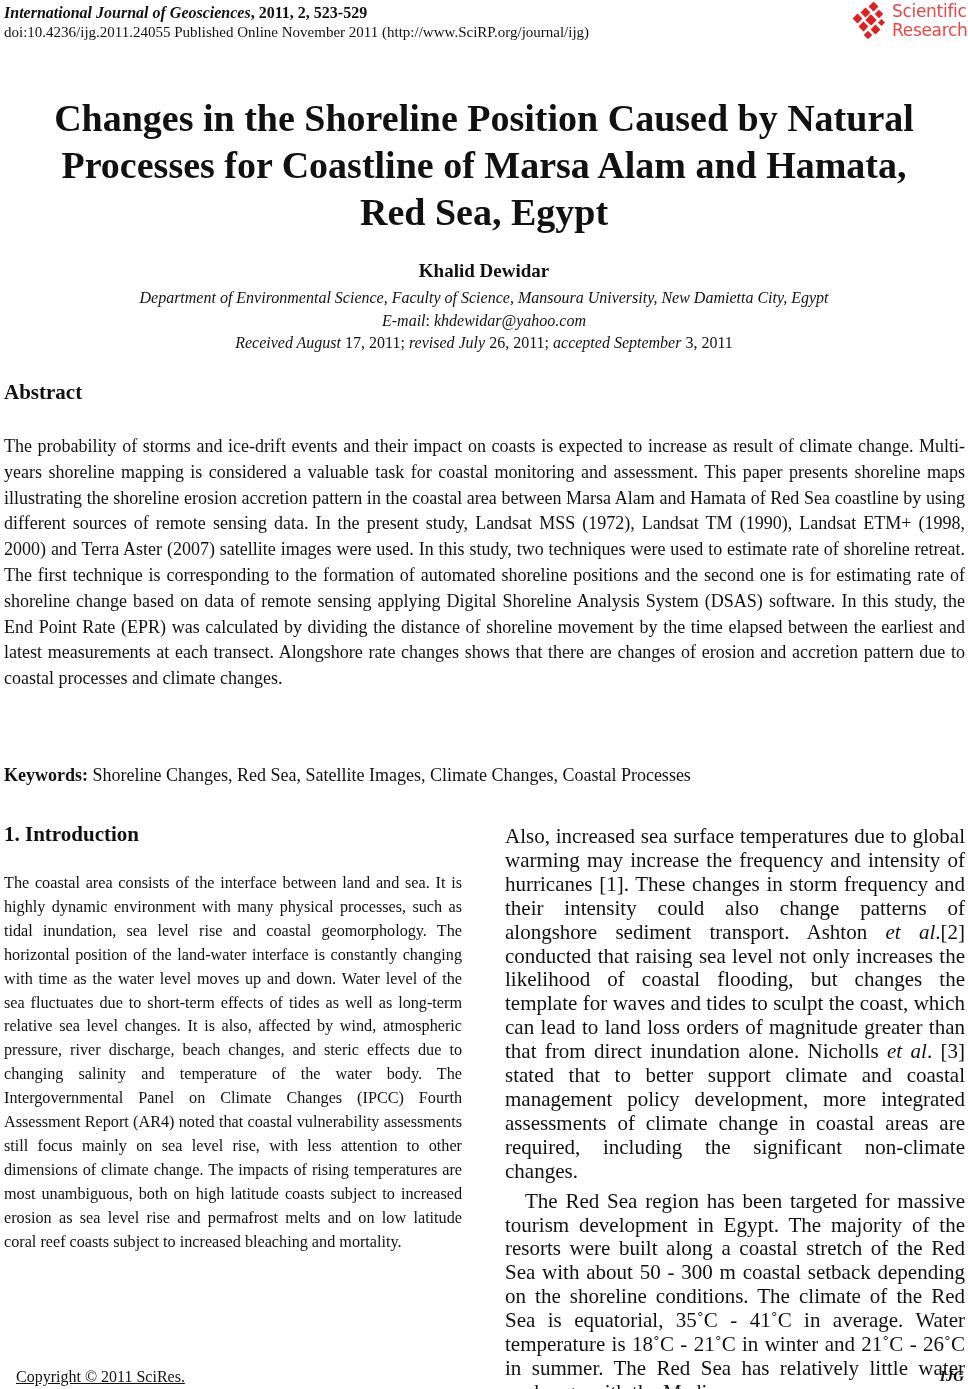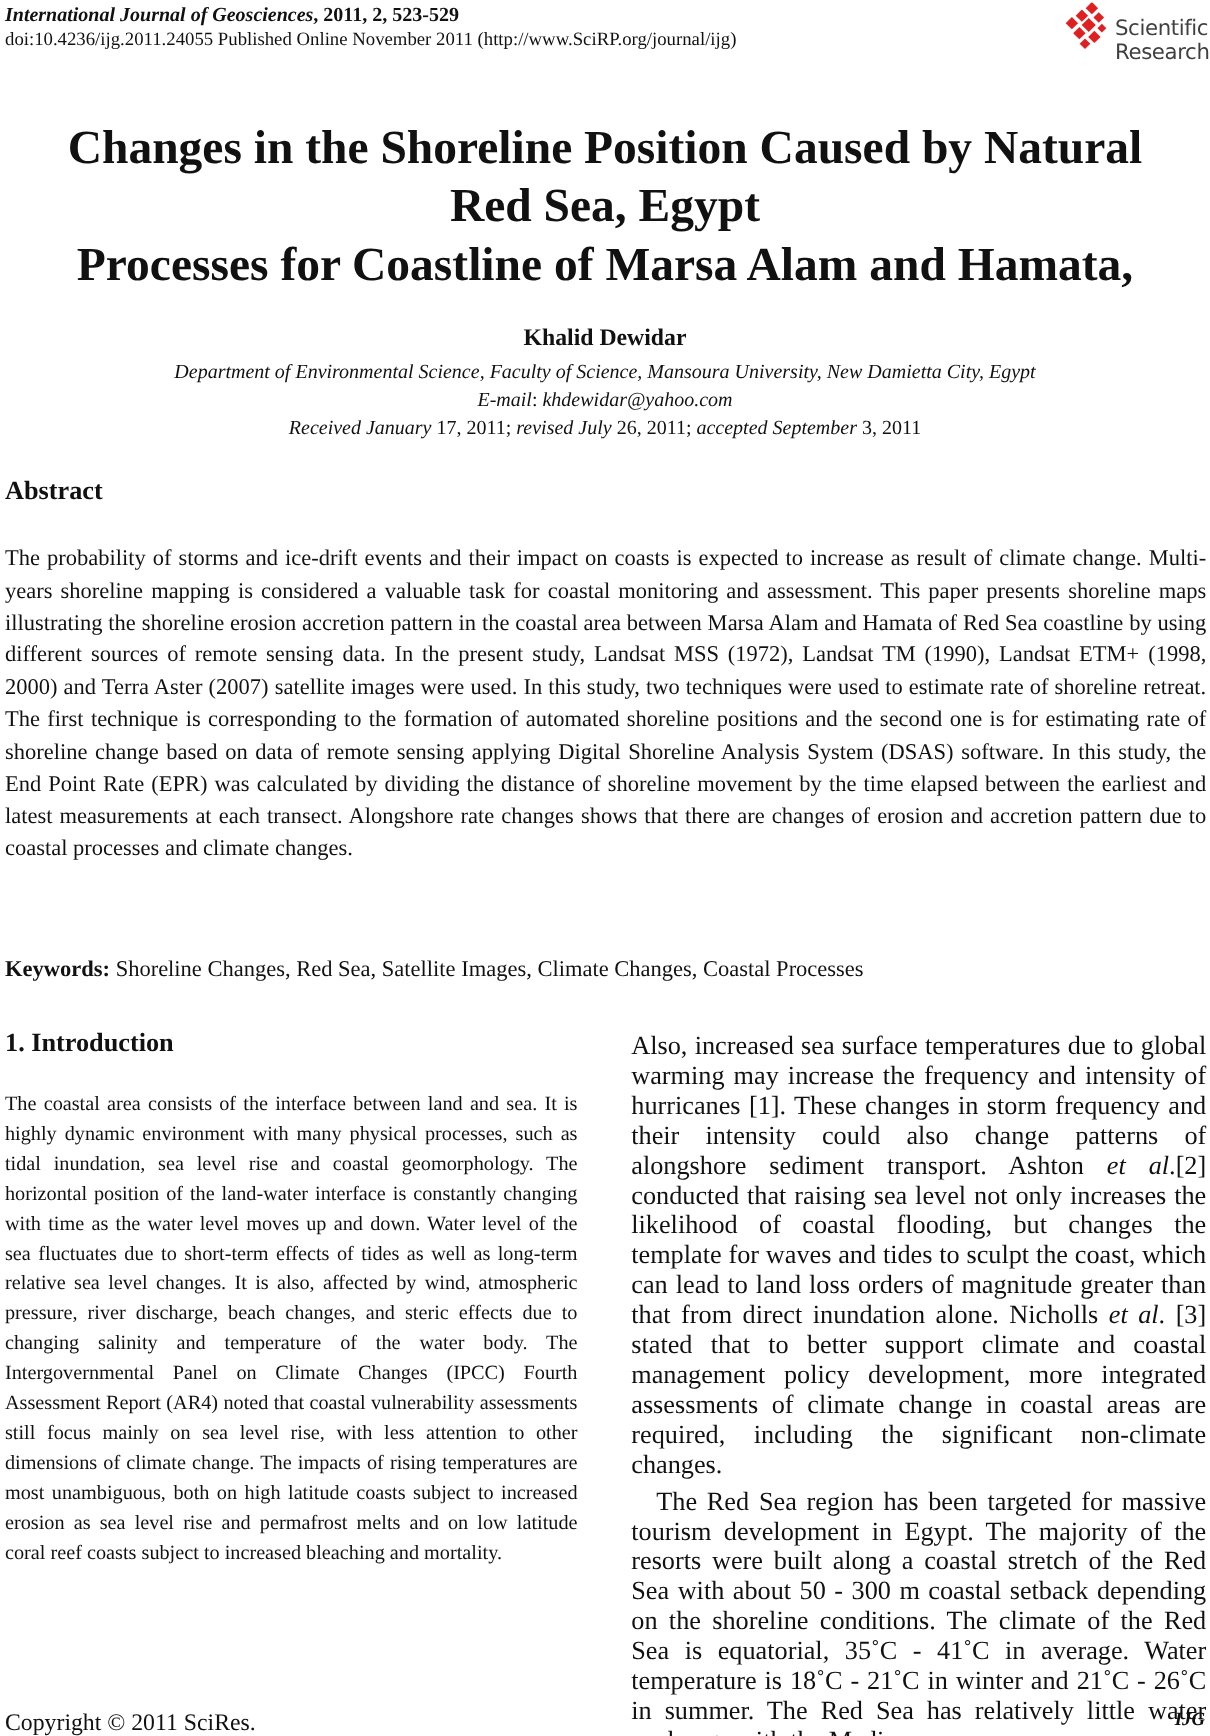--- a/index.html
+++ b/index.html
@@ -5,38 +5,38 @@
     html, body { margin: 0; padding: 0; background: #ffffff; }
     body {
       width: 968px; height: 1389px; position: relative; overflow: hidden;
       font-family: "Liberation Serif", "DejaVu Serif", serif; color: #111;
     }
     .journal-line { position: absolute; left: 4px; top: 3px; font-size: 16px; font-weight: bold; line-height: 19px; }
     .journal-line .jname { font-style: italic; }
     .doi-line { position: absolute; left: 4px; top: 23px; font-size: 15px; line-height: 18px; }
     .logo { position: absolute; left: 848px; top: 2px; width: 120px; height: 42px; }
     .logo svg { position: absolute; left: 0; top: 0; }
-    .logo-text { position: absolute; left: 44px; top: 12px; font-family: "DejaVu Sans", "Liberation Sans", sans-serif; font-size: 17px; line-height: 19px; color: #404040; letter-spacing: -0.3px; }
+    .logo-text { position: absolute; left: 44px; top: 0px; font-family: "DejaVu Sans", "Liberation Sans", sans-serif; font-size: 17px; line-height: 19px; color: #ef4444; letter-spacing: -0.3px; }
     .title { position: absolute; left: 0; width: 968px; top: 95px; text-align: center; font-weight: bold; font-size: 38px; line-height: 47px; }
     .author { position: absolute; left: 0; width: 968px; top: 260px; text-align: center; font-weight: bold; font-size: 19px; line-height: 22px; }
     .affil, .email, .dates { position: absolute; left: 0; width: 968px; text-align: center; font-size: 16px; line-height: 20px; }
     .affil { top: 288px; font-style: italic; }
     .email { top: 311px; font-family: Liberation Serif, serif; }
     .dates { top: 333px; }
     .it { font-style: italic; }
     .abs-heading { position: absolute; left: 4px; top: 380px; font-size: 21px; font-weight: bold; text-align: right; }
     .abstract { position: absolute; left: 4px; top: 434px; width: 961px; font-size: 18px; line-height: 25.8px; text-align: justify; margin: 0; }
     .keywords { position: absolute; left: 4px; top: 764px; font-size: 18px; line-height: 22px; }
     .keywords .kw-label { font-weight: bold; }
     .sec-heading { position: absolute; left: 4px; top: 822px; font-size: 21px; font-weight: bold; }
     .col-left { position: absolute; left: 4px; top: 872px; width: 458px; font-size: 16.2px; line-height: 23.9px; text-align: justify; margin: 0; }
     .col-right { position: absolute; left: 505px; top: 825px; width: 460px; font-size: 21px; line-height: 23.9px; text-align: justify; }
     .col-right p { margin: 0; }
     .col-right p.indent { text-indent: 20px; margin-top: 6px; }
-    .footer-left { position: absolute; left: 4px; top: 1368px; font-size: 19px; }
+    .footer-left { position: absolute; left: 16px; top: 1368px; font-size: 16px; text-decoration: underline; }
     .footer-right { position: absolute; right: 4px; top: 1368px; font-size: 15px; font-weight: bold; font-style: italic; }
   </style>
 </head>
 <body>
 
 <div class="journal-line">
   <span class="jname">International Journal of Geosciences</span><span>, 2011, 2, 523-529</span>
 </div>
 <div class="doi-line">doi:10.4236/ijg.2011.24055 Published Online November 2011 (http://www.SciRP.org/journal/ijg)</div>
 
@@ -55,36 +55,36 @@
     </g>
   </svg>
   <div class="logo-text">
     <div>Scientific</div>
     <div>Research</div>
   </div>
 </div>
 
 <div class="title">
   <div>Changes in the Shoreline Position Caused by Natural</div>
+  <div>Processes for Coastline of Marsa Alam and Hamata,</div>
   <div>Red Sea, Egypt</div>
-  <div>Processes for Coastline of Marsa Alam and Hamata,</div>
 </div>
 
 <div class="author">Khalid Dewidar</div>
 
 <div class="affil">
   <span>Department of Environmental Science</span>, <span>Faculty of Science</span>, <span>Mansoura University</span>, <span>New Damietta City</span>, <span>Egypt</span>
 </div>
 
 <div class="email">
   <span class="it">E-mail</span>: <span class="it">khdewidar@yahoo.com</span>
 </div>
 
 <div class="dates">
-  <span class="it">Received January</span><span> 17, 2011; </span><span class="it">revised July</span><span> 26, 2011; </span><span class="it">accepted September</span><span> 3, 2011</span>
+  <span class="it">Received August</span><span> 17, 2011; </span><span class="it">revised July</span><span> 26, 2011; </span><span class="it">accepted September</span><span> 3, 2011</span>
 </div>
 
 <div class="abs-heading">Abstract</div>
 <p class="abstract">The probability of storms and ice-drift events and their impact on coasts is expected to increase as result of climate change. Multi-years shoreline mapping is considered a valuable task for coastal monitoring and assessment. This paper presents shoreline maps illustrating the shoreline erosion accretion pattern in the coastal area between Marsa Alam and Hamata of Red Sea coastline by using different sources of remote sensing data. In the present study, Landsat MSS (1972), Landsat TM (1990), Landsat ETM+ (1998, 2000) and Terra Aster (2007) satellite images were used. In this study, two techniques were used to estimate rate of shoreline retreat. The first technique is corresponding to the formation of automated shoreline positions and the second one is for estimating rate of shoreline change based on data of remote sensing applying Digital Shoreline Analysis System (DSAS) software. In this study, the End Point Rate (EPR) was calculated by dividing the distance of shoreline movement by the time elapsed between the earliest and latest measurements at each transect. Alongshore rate changes shows that there are changes of erosion and accretion pattern due to coastal processes and climate changes.</p>
 
 <div class="keywords">
   <span class="kw-label">Keywords:</span><span> Shoreline Changes, Red Sea, Satellite Images, Climate Changes, Coastal Processes</span>
 </div>
 
 <div class="sec-heading">1. Introduction</div>

